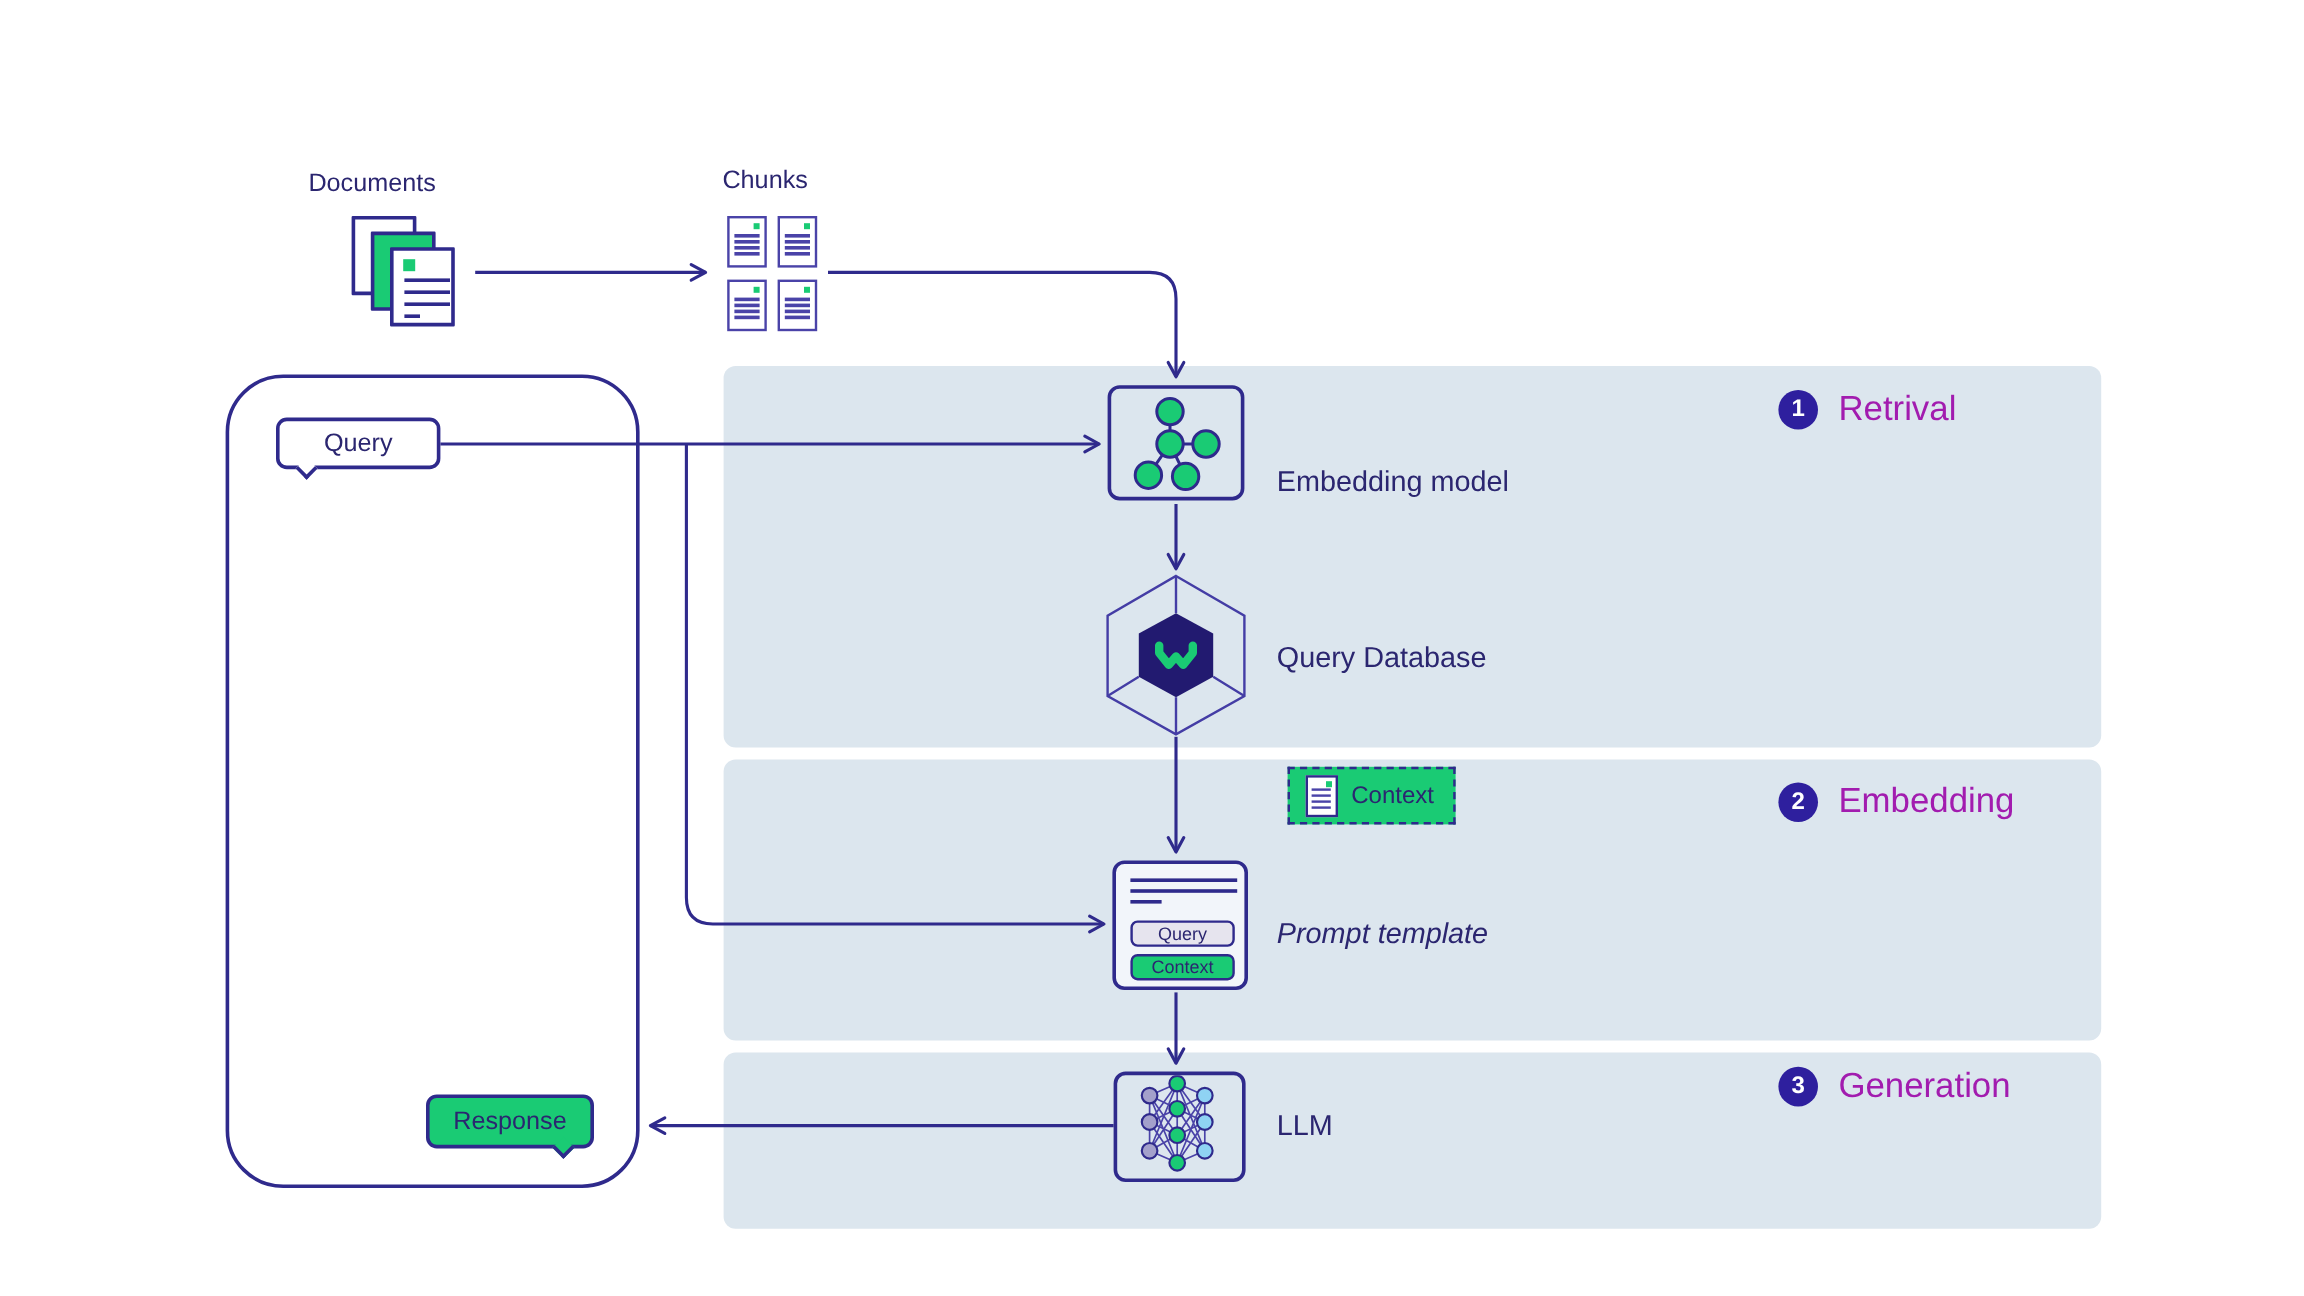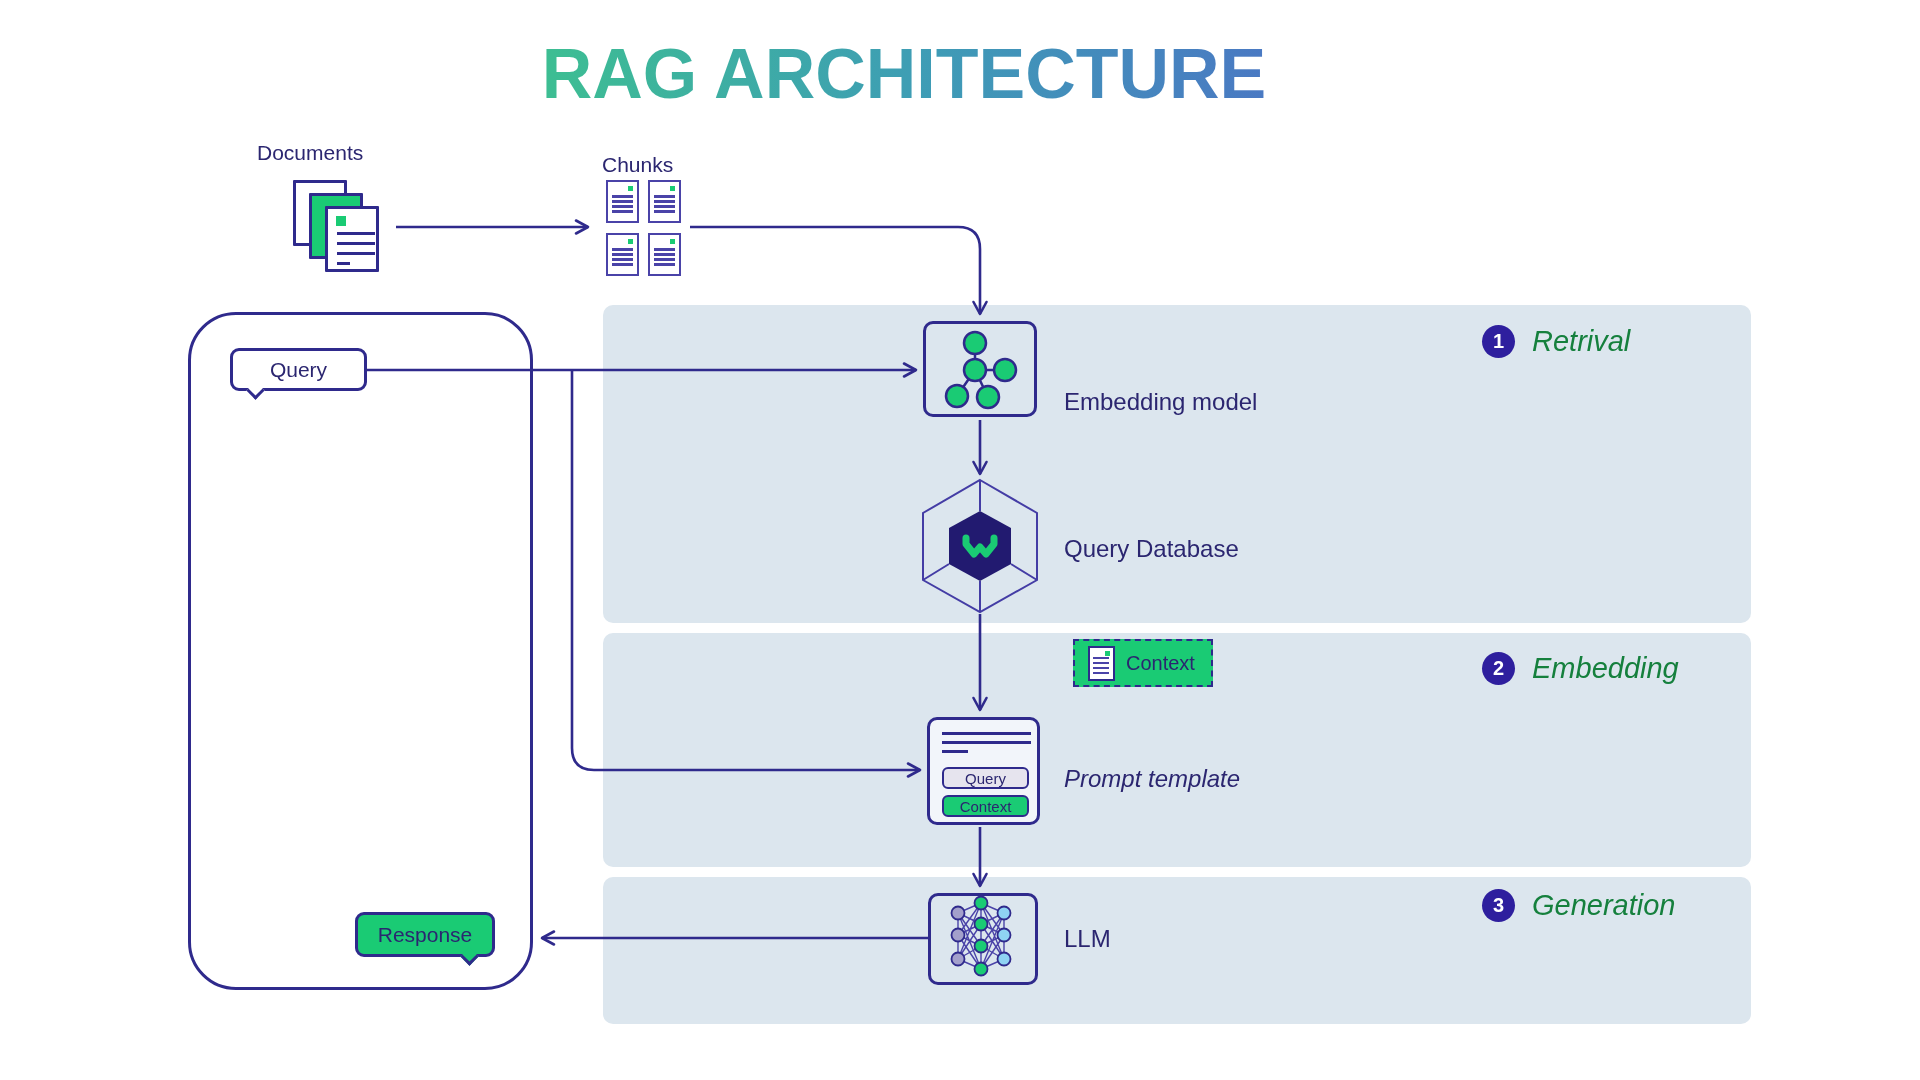--- a/index.html
+++ b/index.html
@@ -11,21 +11,21 @@
   
   .title {
     position:absolute; left:904px; top:34px; transform:translateX(-50%);
     font-size:70px; font-weight:800; letter-spacing:0px; white-space:nowrap;
     background:linear-gradient(90deg,#3DBE92 0%,#3E9DB5 52%,#4A79C3 100%);
     -webkit-background-clip:text; background-clip:text; color:transparent;
   }
   
   .top-label { position:absolute; font-size:21px; font-weight:500; color:#2b2670; }
   .node-label { position:absolute; left:1064px; font-size:24px; font-weight:400; color:#2b2670; white-space:nowrap; z-index:4; }
-  .step-label { position:absolute; left:1532px; font-size:29px; font-weight:400; color:#15803d; white-space:nowrap; z-index:4;font-style:italic; }
+  .step-label { position:absolute; left:1532px; font-size:29px; font-weight:400; color:#a21caf; white-space:nowrap; z-index:4; }
   
   .panel { position:absolute; left:603px; width:1148px; background:#DCE6EE; border-radius:10px; z-index:1; }
   .panel.p1 { top:305px; height:318px; }
   .panel.p2 { top:633px; height:234px; }
   .panel.p3 { top:877px; height:147px; }
   .badge {
     position:absolute; left:1482px; width:33px; height:33px; border-radius:50%;
     background:#2E1F9E; color:#ffffff; font-size:20px; font-weight:700;
     display:flex; align-items:center; justify-content:center; z-index:4;
   }
@@ -78,21 +78,20 @@
   .pill.query-pill { top:47px; background:#E6E4EE; }
   .pill.context-pill { top:75px; background:#1ACB74; }
   
   .connectors { position:absolute; left:0; top:0; z-index:2; pointer-events:none; }
 </style>
 </head>
 <body>
 
 <div class="canvas">
 
-  <div class="title">RAG ARCHITECTURE</div>
 
   <div class="panel p1"></div>
   <div class="panel p2"></div>
   <div class="panel p3"></div>
 
   <div class="phone"></div>
 
   <svg class="connectors" width="1920" height="1080" viewBox="0 0 1920 1080">
     <defs>
       <marker id="arrow" viewBox="0 0 18 18" refX="15" refY="9" markerWidth="18" markerHeight="18" orient="auto-start-reverse" markerUnits="userSpaceOnUse">
@@ -117,21 +116,21 @@
     <div class="page green" style="left:309px; top:193px;"></div>
     <div class="page" style="left:325px; top:206px;">
       <div class="sq"></div>
       <div class="ln" style="top:23px; width:38px;"></div>
       <div class="ln" style="top:33px; width:38px;"></div>
       <div class="ln" style="top:43px; width:38px;"></div>
       <div class="ln" style="top:53px; width:13px;"></div>
     </div>
   </div>
 
-  <div class="top-label" style="left:602px; top:153px;">Chunks</div>
+  <div class="top-label" style="left:602px; top:139px;">Chunks</div>
   <div class="chunks-grid">
     <div class="chunk">
       <div class="sq"></div>
         <div class="ln" style="top:13px;"></div>
         <div class="ln" style="top:18px;"></div>
         <div class="ln" style="top:23px;"></div>
         <div class="ln" style="top:28px;"></div>
     </div>
     <div class="chunk">
       <div class="sq"></div>

